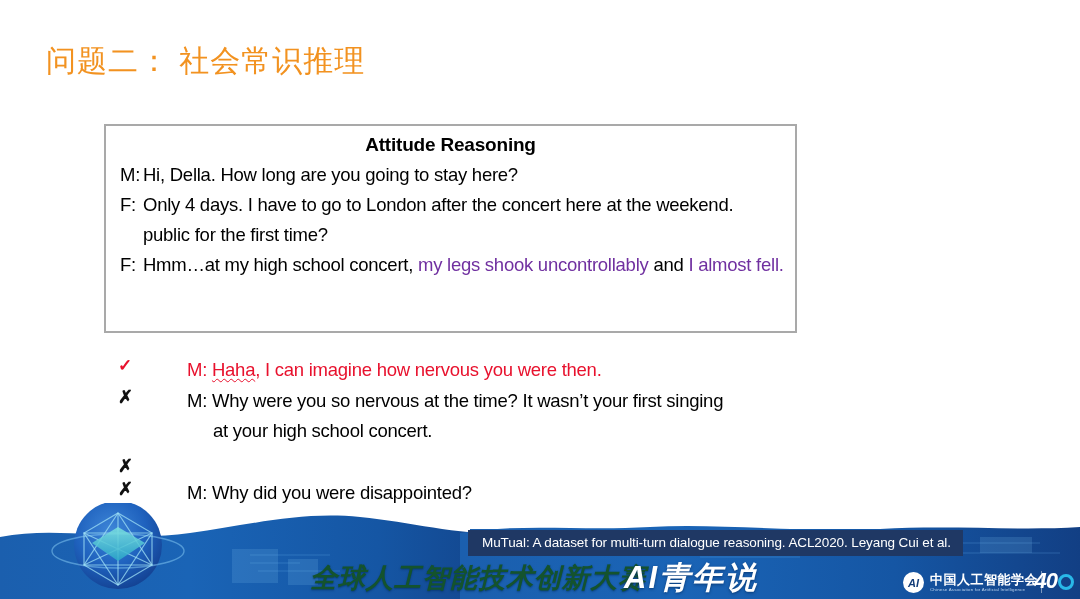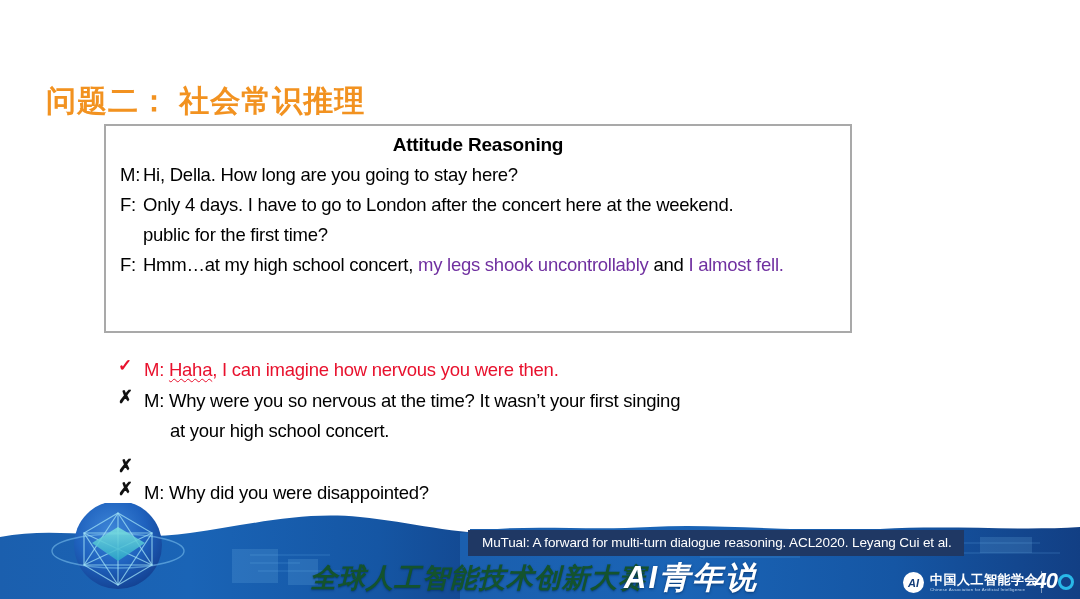--- a/index.html
+++ b/index.html
@@ -14,32 +14,31 @@
     width: 1080px; height: 599px;
     background: #ffffff;
     overflow: hidden;
   }
 
   
   #title {
     position: absolute;
     left: 46px; top: 41px;
     font-size: 30px;
-    font-weight: bold;
+    font-weight: normal;
     color: #F29220;
     letter-spacing: 1px;
     white-space: nowrap;
-    margin-top: 40px;
   }
 
   
   #dialogue-box {
     position: absolute;
     left: 104px; top: 124px;
-    width: 748px; height: 209px;
+    width: 693px; height: 209px;
     background: #ffffff;
     border: 2px solid #a9a9a9;
     padding: 8px 14px 6px 14px;
   }
   #dialogue-heading {
     text-align: center;
     font-size: 19px;
     font-weight: bold;
     color: #000000;
     margin-bottom: 4px;
@@ -78,20 +77,21 @@
     width: 26px;
     flex: 0 0 26px;
     font-size: 18px;
     font-weight: bold;
     text-align: left;
   }
   .opt .body {
     font-size: 18.5px;
     line-height: 1.63;
     color: #000000;
+    margin-left: 43px;
   }
   .opt.correct .mark { color: #E8112D; font-size: 17px; }
   .opt.correct .body { color: #E8112D; }
   .opt.wrong .mark { color: #111111; }
   .opt .indent2 { padding-left: 26px; display: block; }
   .sp-err {
     text-decoration: underline;
     text-decoration-style: wavy;
     text-decoration-color: #E8112D;
     text-decoration-thickness: 1px;
@@ -309,15 +309,15 @@
       <div id="caai-badge">AI</div>
       <div id="caai-text">
         <span id="caai-cn">中国人工智能学会</span>
         <span id="caai-en">Chinese Association for Artificial Intelligence</span>
       </div>
     </div>
     <div id="divider-v"></div>
     <div id="anniv"><span>40</span><span class="ring"></span></div>
   </div>
 
-  <div id="citation">MuTual:  A forward for multi-turn dialogue reasoning.  ACL2020. Leyang Cui et al.</div>
+  <div id="citation">MuTual:  A dataset for multi-turn dialogue reasoning.  ACL2020. Leyang Cui et al.</div>
 
 </div>
 
 </body></html>

